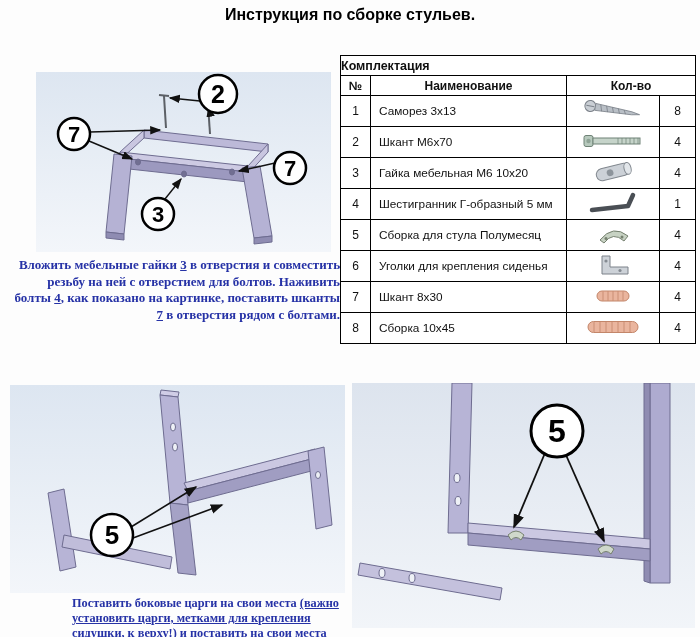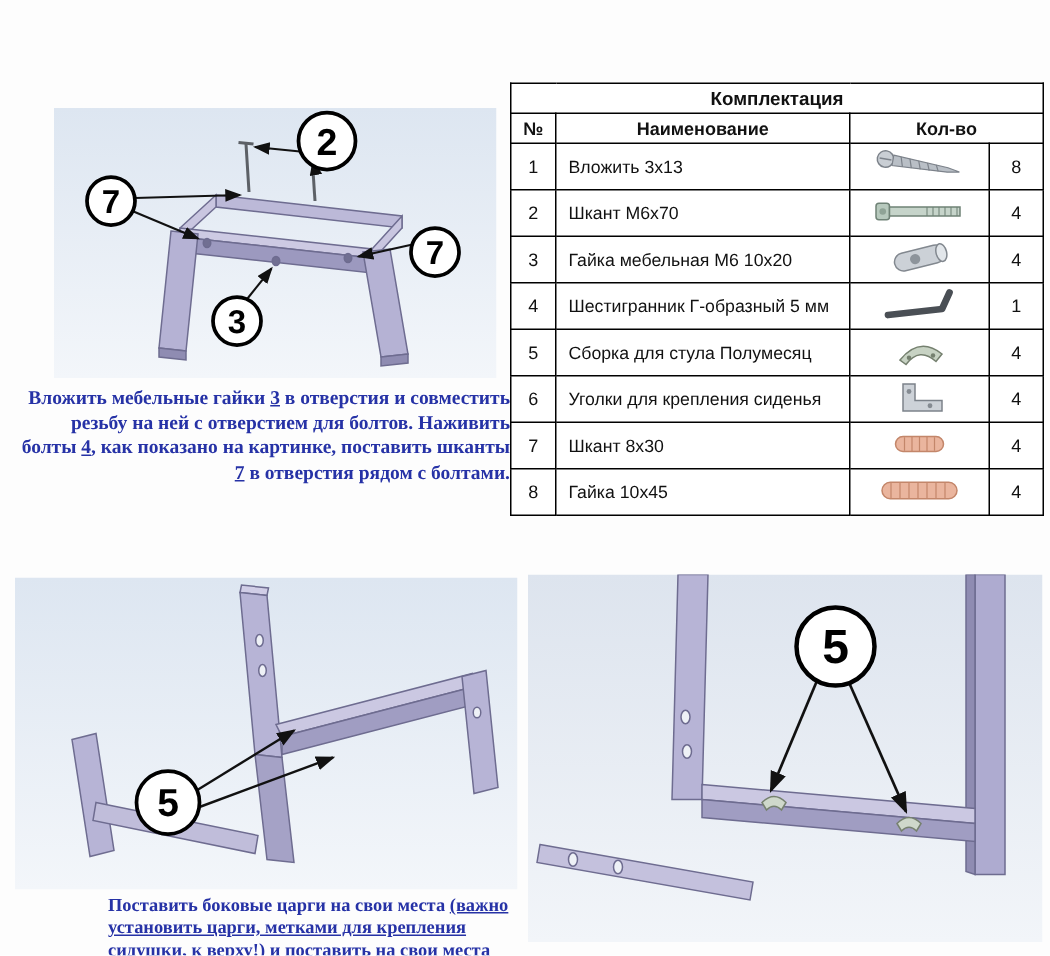--- a/index.html
+++ b/index.html
@@ -20,34 +20,35 @@
   #fig1 { left: 36px; top: 72px; }
   #fig2 { left: 10px; top: 385px; }
   #fig3 { left: 352px; top: 383px; }
   .instr { position: absolute; color: #2632a6; font-weight: bold; line-height: 1.28; }
   #instr1 { left: 8px; top: 257px; width: 332px; font-size: 13px; text-align: right; }
   #instr2 { left: 72px; top: 596px; width: 282px; font-size: 12.3px; line-height: 1.22; }
   .u { text-decoration: underline; }
   .parts-wrap { position: absolute; left: 340px; top: 55px; }
   table.parts { border-collapse: collapse; font-family: "Liberation Sans", sans-serif; font-size: 12px; background: #fff; }
   .parts th, .parts td { border: 1px solid #000; }
-  .parts .t-title td { height: 20px; text-align: center; font-weight: bold; font-size: 12.5px; }
+  .parts .t-title td { height: 20px; font-weight: bold; font-size: 12.5px; }
   .parts .h td { height: 20px; text-align: center; font-weight: bold; }
   .parts tr.r { height: 31px; }
   .parts td.c-num { width: 30px; text-align: center; }
   .parts td.c-name { width: 196px; text-align: left; padding-left: 8px; font-size: 11.8px; }
   .parts td.c-icon { width: 93px; text-align: center; }
   .parts td.c-qty { width: 36px; text-align: center; }
   svg text.co { font-family: "Liberation Sans", sans-serif; font-weight: bold; fill: #000; }
 </style>
 </head>
 <body>
 
 <div class="page">
 
+  <div class="title">Инструкция по сборке стульев.</div>
 
 
   <div class="fig" id="fig1">
     <svg viewBox="0 0 295 180" width="295" height="180">
       <defs>
         <linearGradient id="bg1" x1="0" y1="0" x2="0" y2="1">
           <stop offset="0" stop-color="#dde6f1"></stop>
             <stop offset="1" stop-color="#f3f6fa"></stop>
         </linearGradient>
         <marker id="ah1" markerWidth="9" markerHeight="8" refX="7" refY="3" orient="auto">
@@ -111,21 +112,21 @@
         <td colspan="4">Комплектация</td>
       </tr>
       <tr class="h">
         <td>№</td>
         <td>Наименование</td>
         <td colspan="2">Кол-во</td>
       </tr>
 
       <tr class="r">
         <td class="c-num">1</td>
-        <td class="c-name">Вложить 3х13</td>
+        <td class="c-name">Саморез 3х13</td>
         <td class="c-icon">
           <svg viewBox="0 0 66 24" width="66" height="24">
                 <g transform="rotate(10 33 12)">
             <circle cx="10" cy="12" r="5.5" fill="#c9ced4" stroke="#7c828a"></circle>
             <line x1="6" y1="12" x2="14" y2="12" stroke="#7c828a"></line>
             <polygon points="15,8.5 52,10.5 60,12 52,13.5 15,15.5" fill="#b9bfc6" stroke="#7c828a" stroke-width="0.8"></polygon>
             <g stroke="#7c828a" stroke-width="0.8">
               <line x1="20" y1="8.8" x2="22" y2="15.2"></line>
                     <line x1="26" y1="9" x2="28" y2="15"></line>
               <line x1="32" y1="9.3" x2="34" y2="14.8"></line>
@@ -224,21 +225,21 @@
                   <line x1="38" y1="7.2" x2="38" y2="16.8"></line>
               <line x1="43" y1="7.5" x2="43" y2="16.5"></line>
             </g>
           </svg>
         </td>
         <td class="c-qty">4</td>
       </tr>
 
       <tr class="r">
         <td class="c-num">8</td>
-        <td class="c-name">Гайка 10х45</td>
+        <td class="c-name">Сборка 10х45</td>
         <td class="c-icon">
           <svg viewBox="0 0 66 24" width="66" height="24">
             <rect x="8" y="6.5" width="50" height="11" rx="5.5" fill="#eab59e" stroke="#c3866a"></rect>
             <g stroke="#c3866a" stroke-width="0.8">
               <line x1="14" y1="7" x2="14" y2="17"></line>
                   <line x1="20" y1="6.8" x2="20" y2="17.2"></line>
               <line x1="26" y1="6.8" x2="26" y2="17.2"></line>
                   <line x1="32" y1="6.8" x2="32" y2="17.2"></line>
               <line x1="38" y1="6.8" x2="38" y2="17.2"></line>
                   <line x1="44" y1="6.8" x2="44" y2="17.2"></line>

